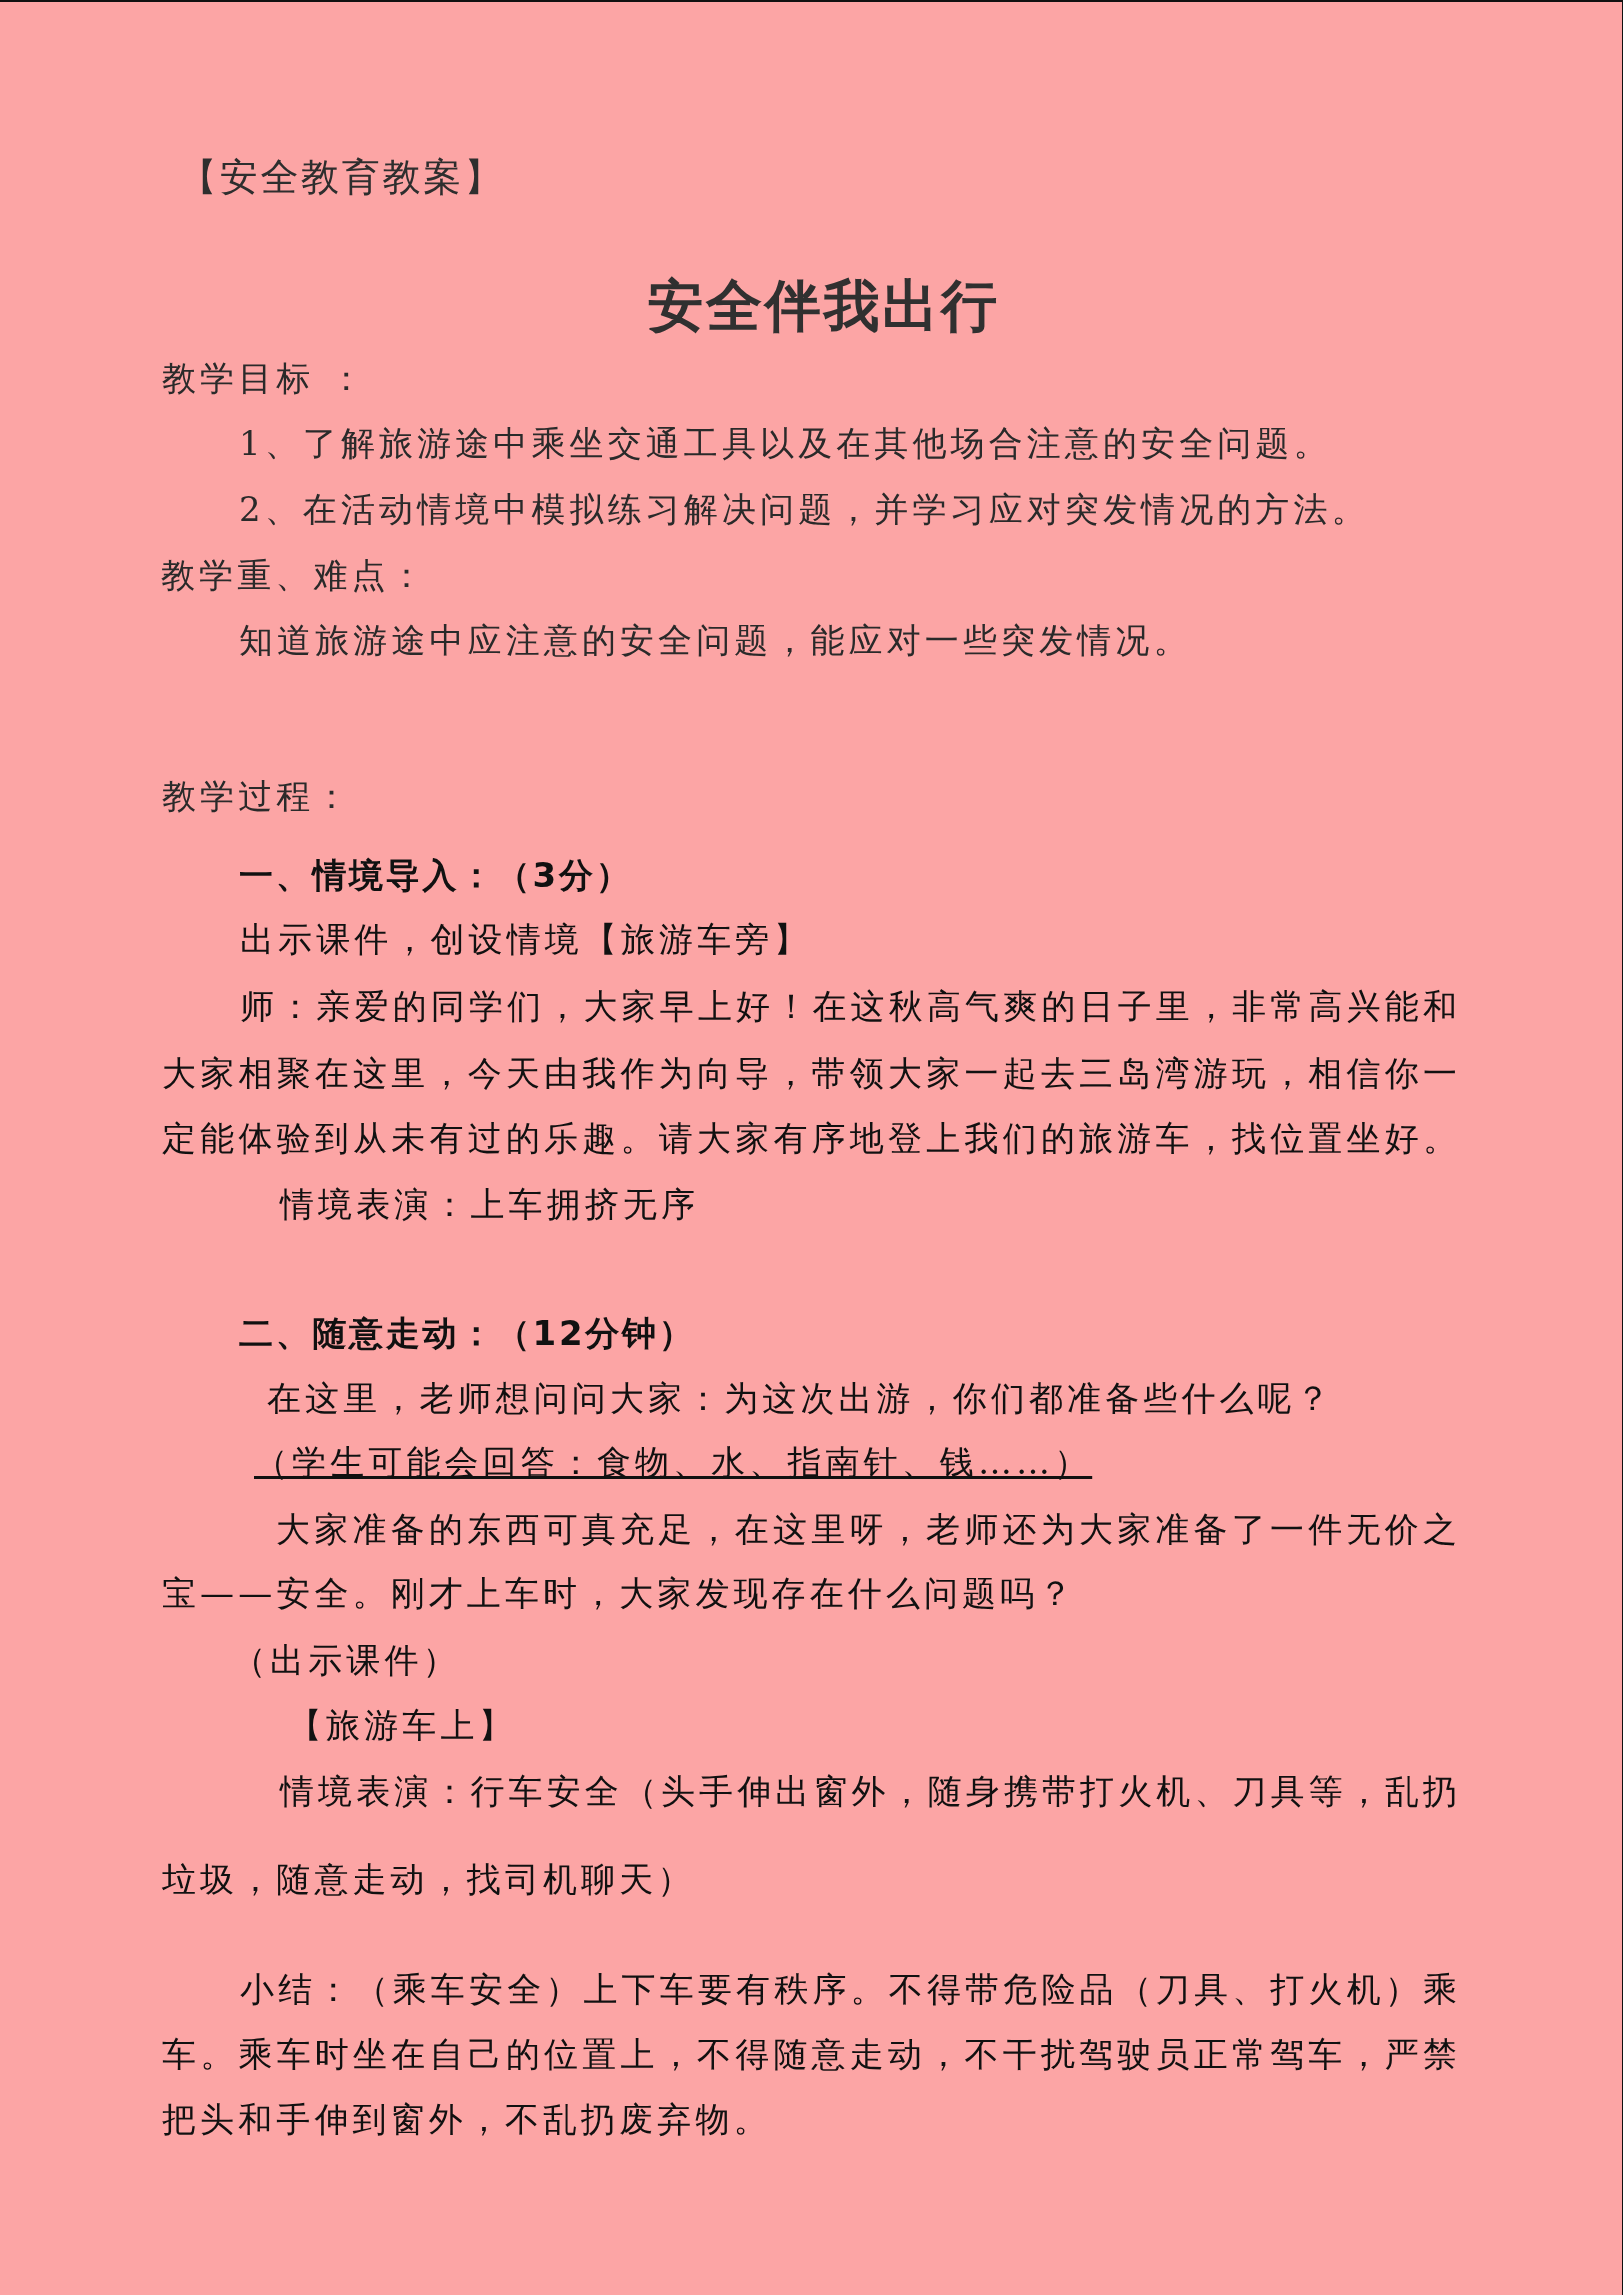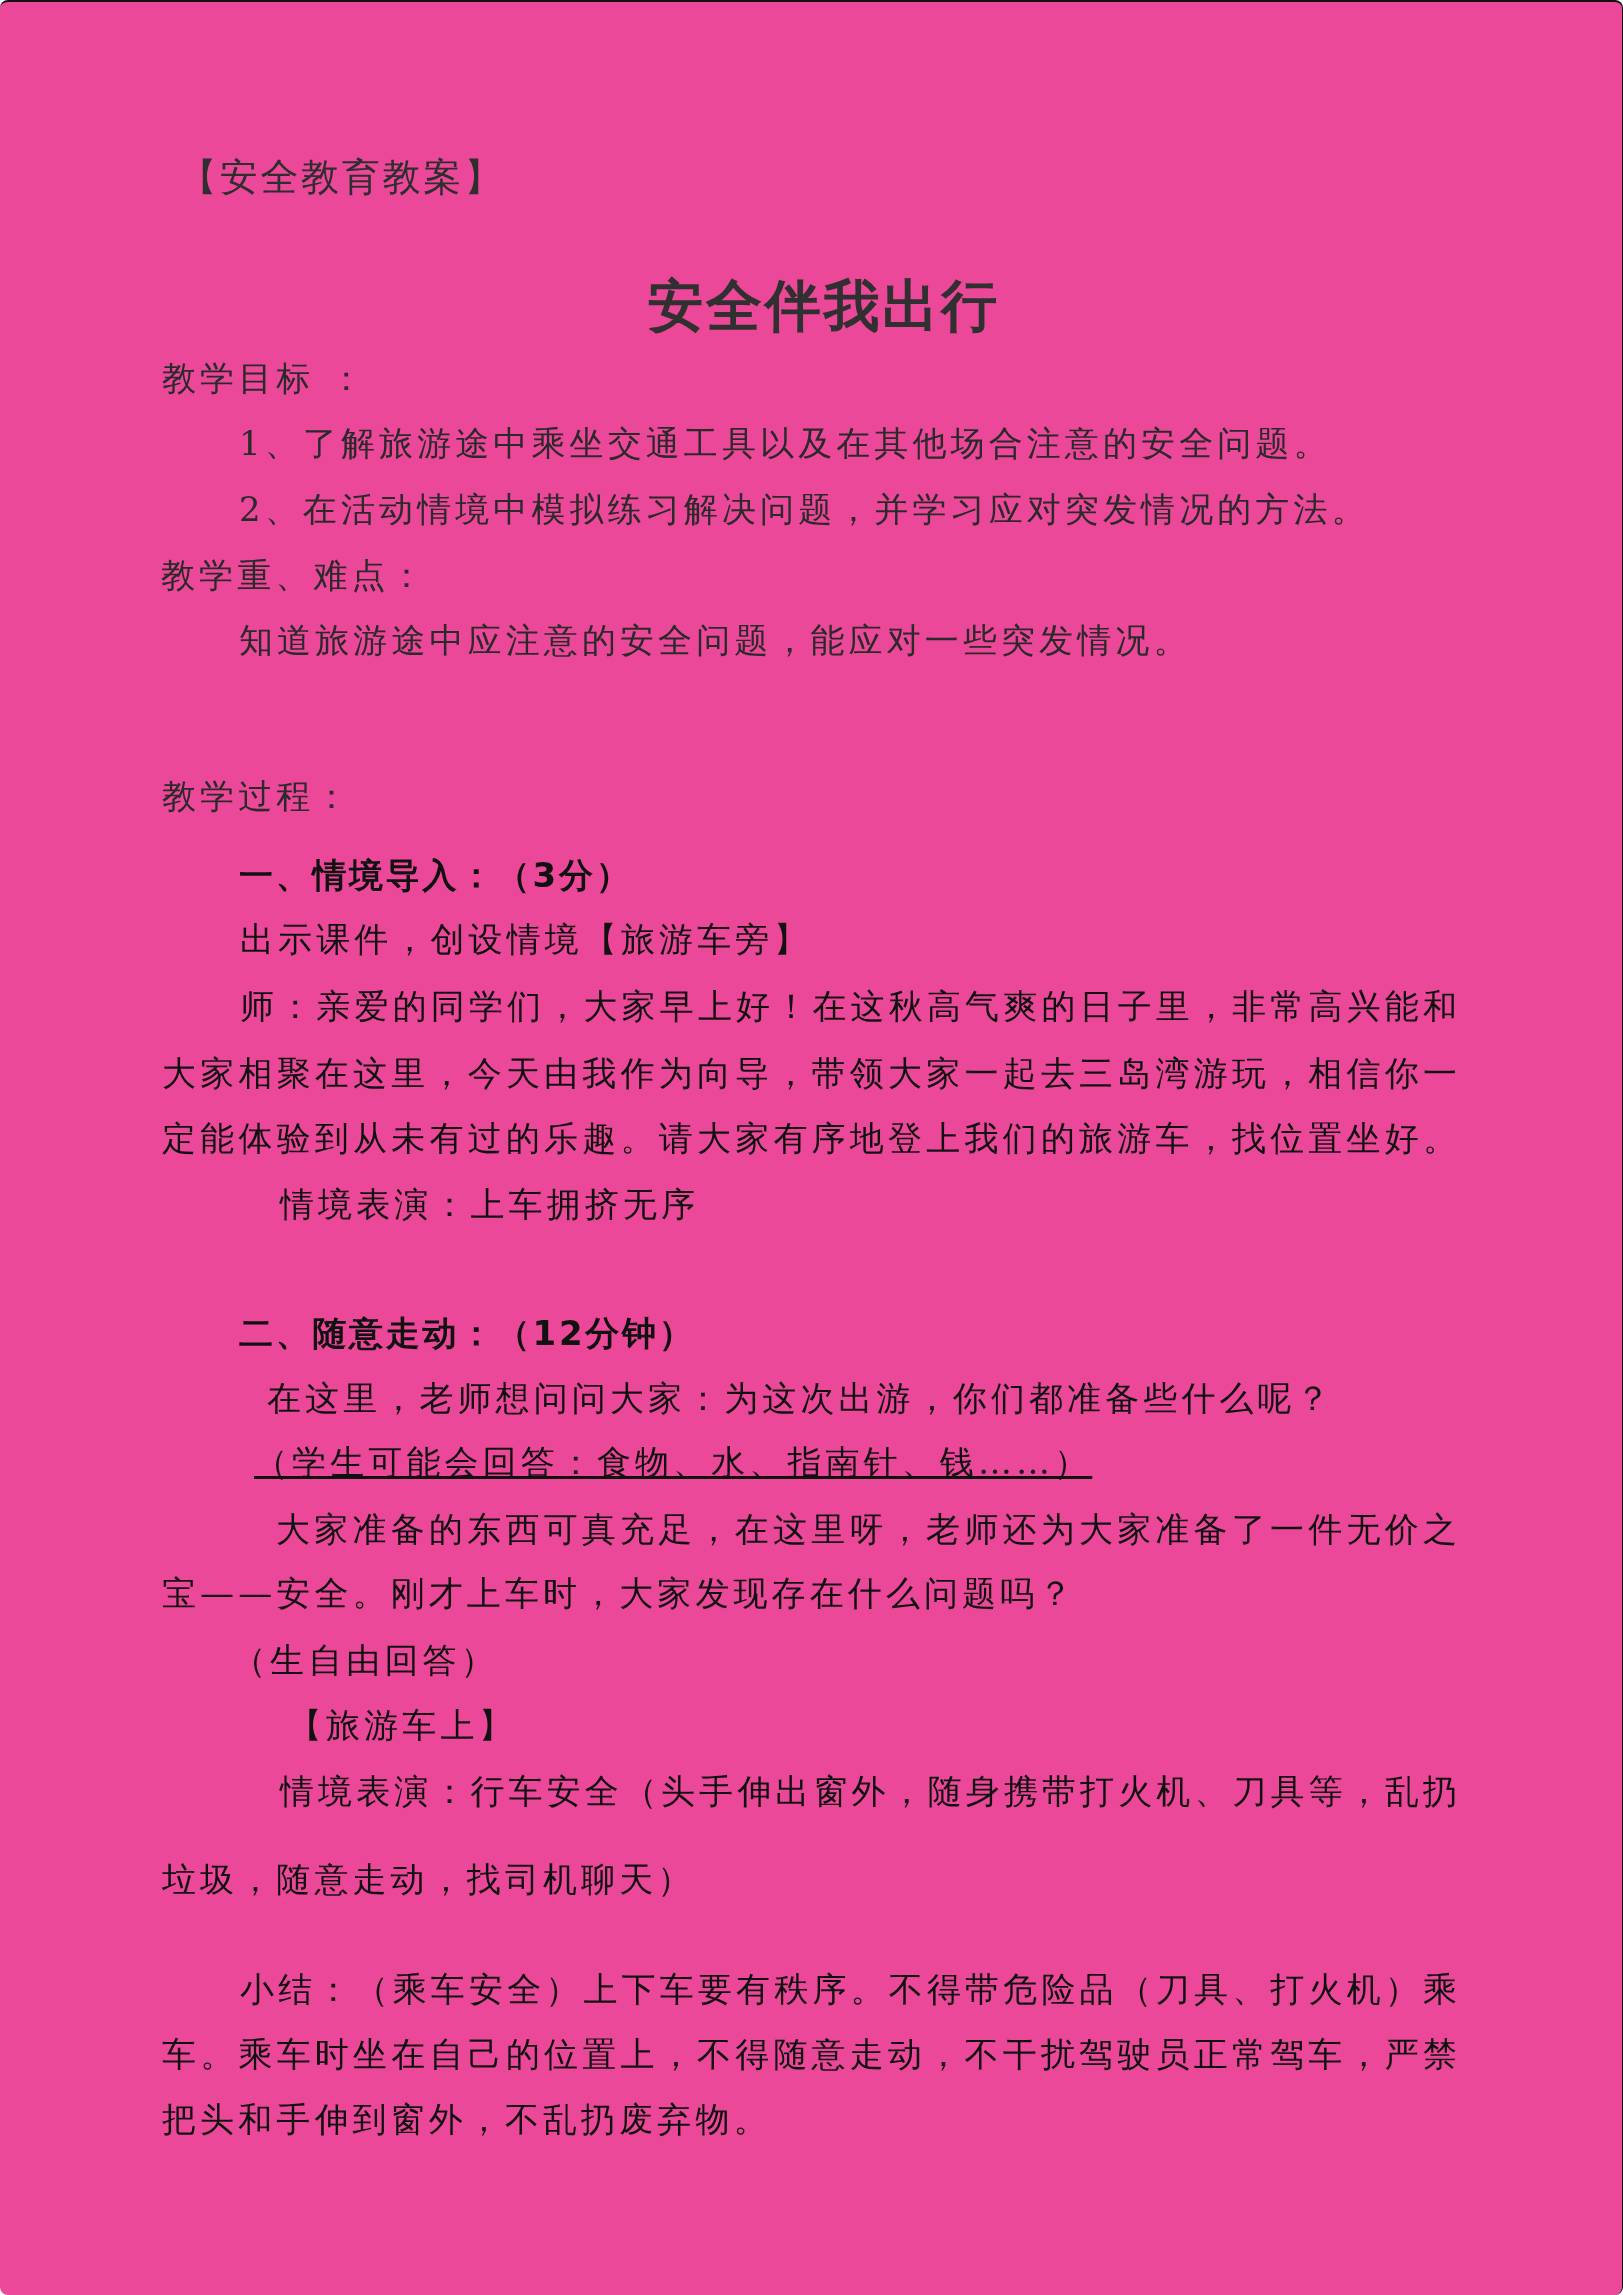--- a/index.html
+++ b/index.html
@@ -4,28 +4,27 @@
   <style>
     html, body {
       margin: 0;
       padding: 0;
       background: #ffffff;
     }
     .page {
       position: relative;
       width: 1623px;
       height: 2295px;
-      background: #ec4899;
+      background: #fca5a5;
       border-top: 2.7px solid #111111;
       border-right: 1.4px solid #111111;
       box-sizing: border-box;
       overflow: hidden;
       color: #2a2a2a;
       font-family: "DejaVu Serif", "Liberation Serif", serif;
-      border-radius: 8px;
     }
     .line {
       position: absolute;
       white-space: nowrap;
       font-size: 34px;
       line-height: 41px;
       height: 41px;
       letter-spacing: 4.1px;
     }
     .justify {
@@ -85,21 +84,21 @@
   <div class="line justify body-dark" style="left:162px; width:1295px; top:1116px;">定能体验到从未有过的乐趣。请大家有序地登上我们的旅游车，找位置坐好。</div>
   <div class="line body-dark" style="left:280px; top:1182px;">情境表演：上车拥挤无序</div>
 
   <div class="line section-heading" style="left:239px; top:1311px;">二、随意走动：（12分钟）</div>
   <div class="line body-dark" style="left:267px; top:1376px;">在这里，老师想问问大家：为这次出游，你们都准备些什么呢？</div>
   <div class="line body-dark" style="left:254px; top:1440px;text-decoration:underline;">（学生可能会回答：食物、水、指南针、钱……）</div>
 
   <div class="line justify body-dark" style="left:276px; width:1181px; top:1507px;">大家准备的东西可真充足，在这里呀，老师还为大家准备了一件无价之</div>
   <div class="line body-dark" style="left:162px; top:1571px;">宝——安全。刚才上车时，大家发现存在什么问题吗？</div>
 
-  <div class="line body-dark" style="left:232px; top:1638px;">（生自由回答）</div>
+  <div class="line body-dark" style="left:232px; top:1638px;">（出示课件）</div>
   <div class="line body-dark" style="left:288px; top:1703px;">【旅游车上】</div>
 
   <div class="line justify body-dark" style="left:280px; width:1177px; top:1769px;">情境表演：行车安全（头手伸出窗外，随身携带打火机、刀具等，乱扔</div>
   <div class="line body-dark" style="left:162px; top:1833px;margin-top:24px;">垃圾，随意走动，找司机聊天）</div>
 
   <div class="line justify body-dark" style="left:240px; width:1217px; top:1967px;">小结：（乘车安全）上下车要有秩序。不得带危险品（刀具、打火机）乘</div>
   <div class="line justify body-dark" style="left:162px; width:1295px; top:2032px;">车。乘车时坐在自己的位置上，不得随意走动，不干扰驾驶员正常驾车，严禁</div>
   <div class="line body-dark" style="left:162px; top:2097px;">把头和手伸到窗外，不乱扔废弃物。</div>
 
 </div>

